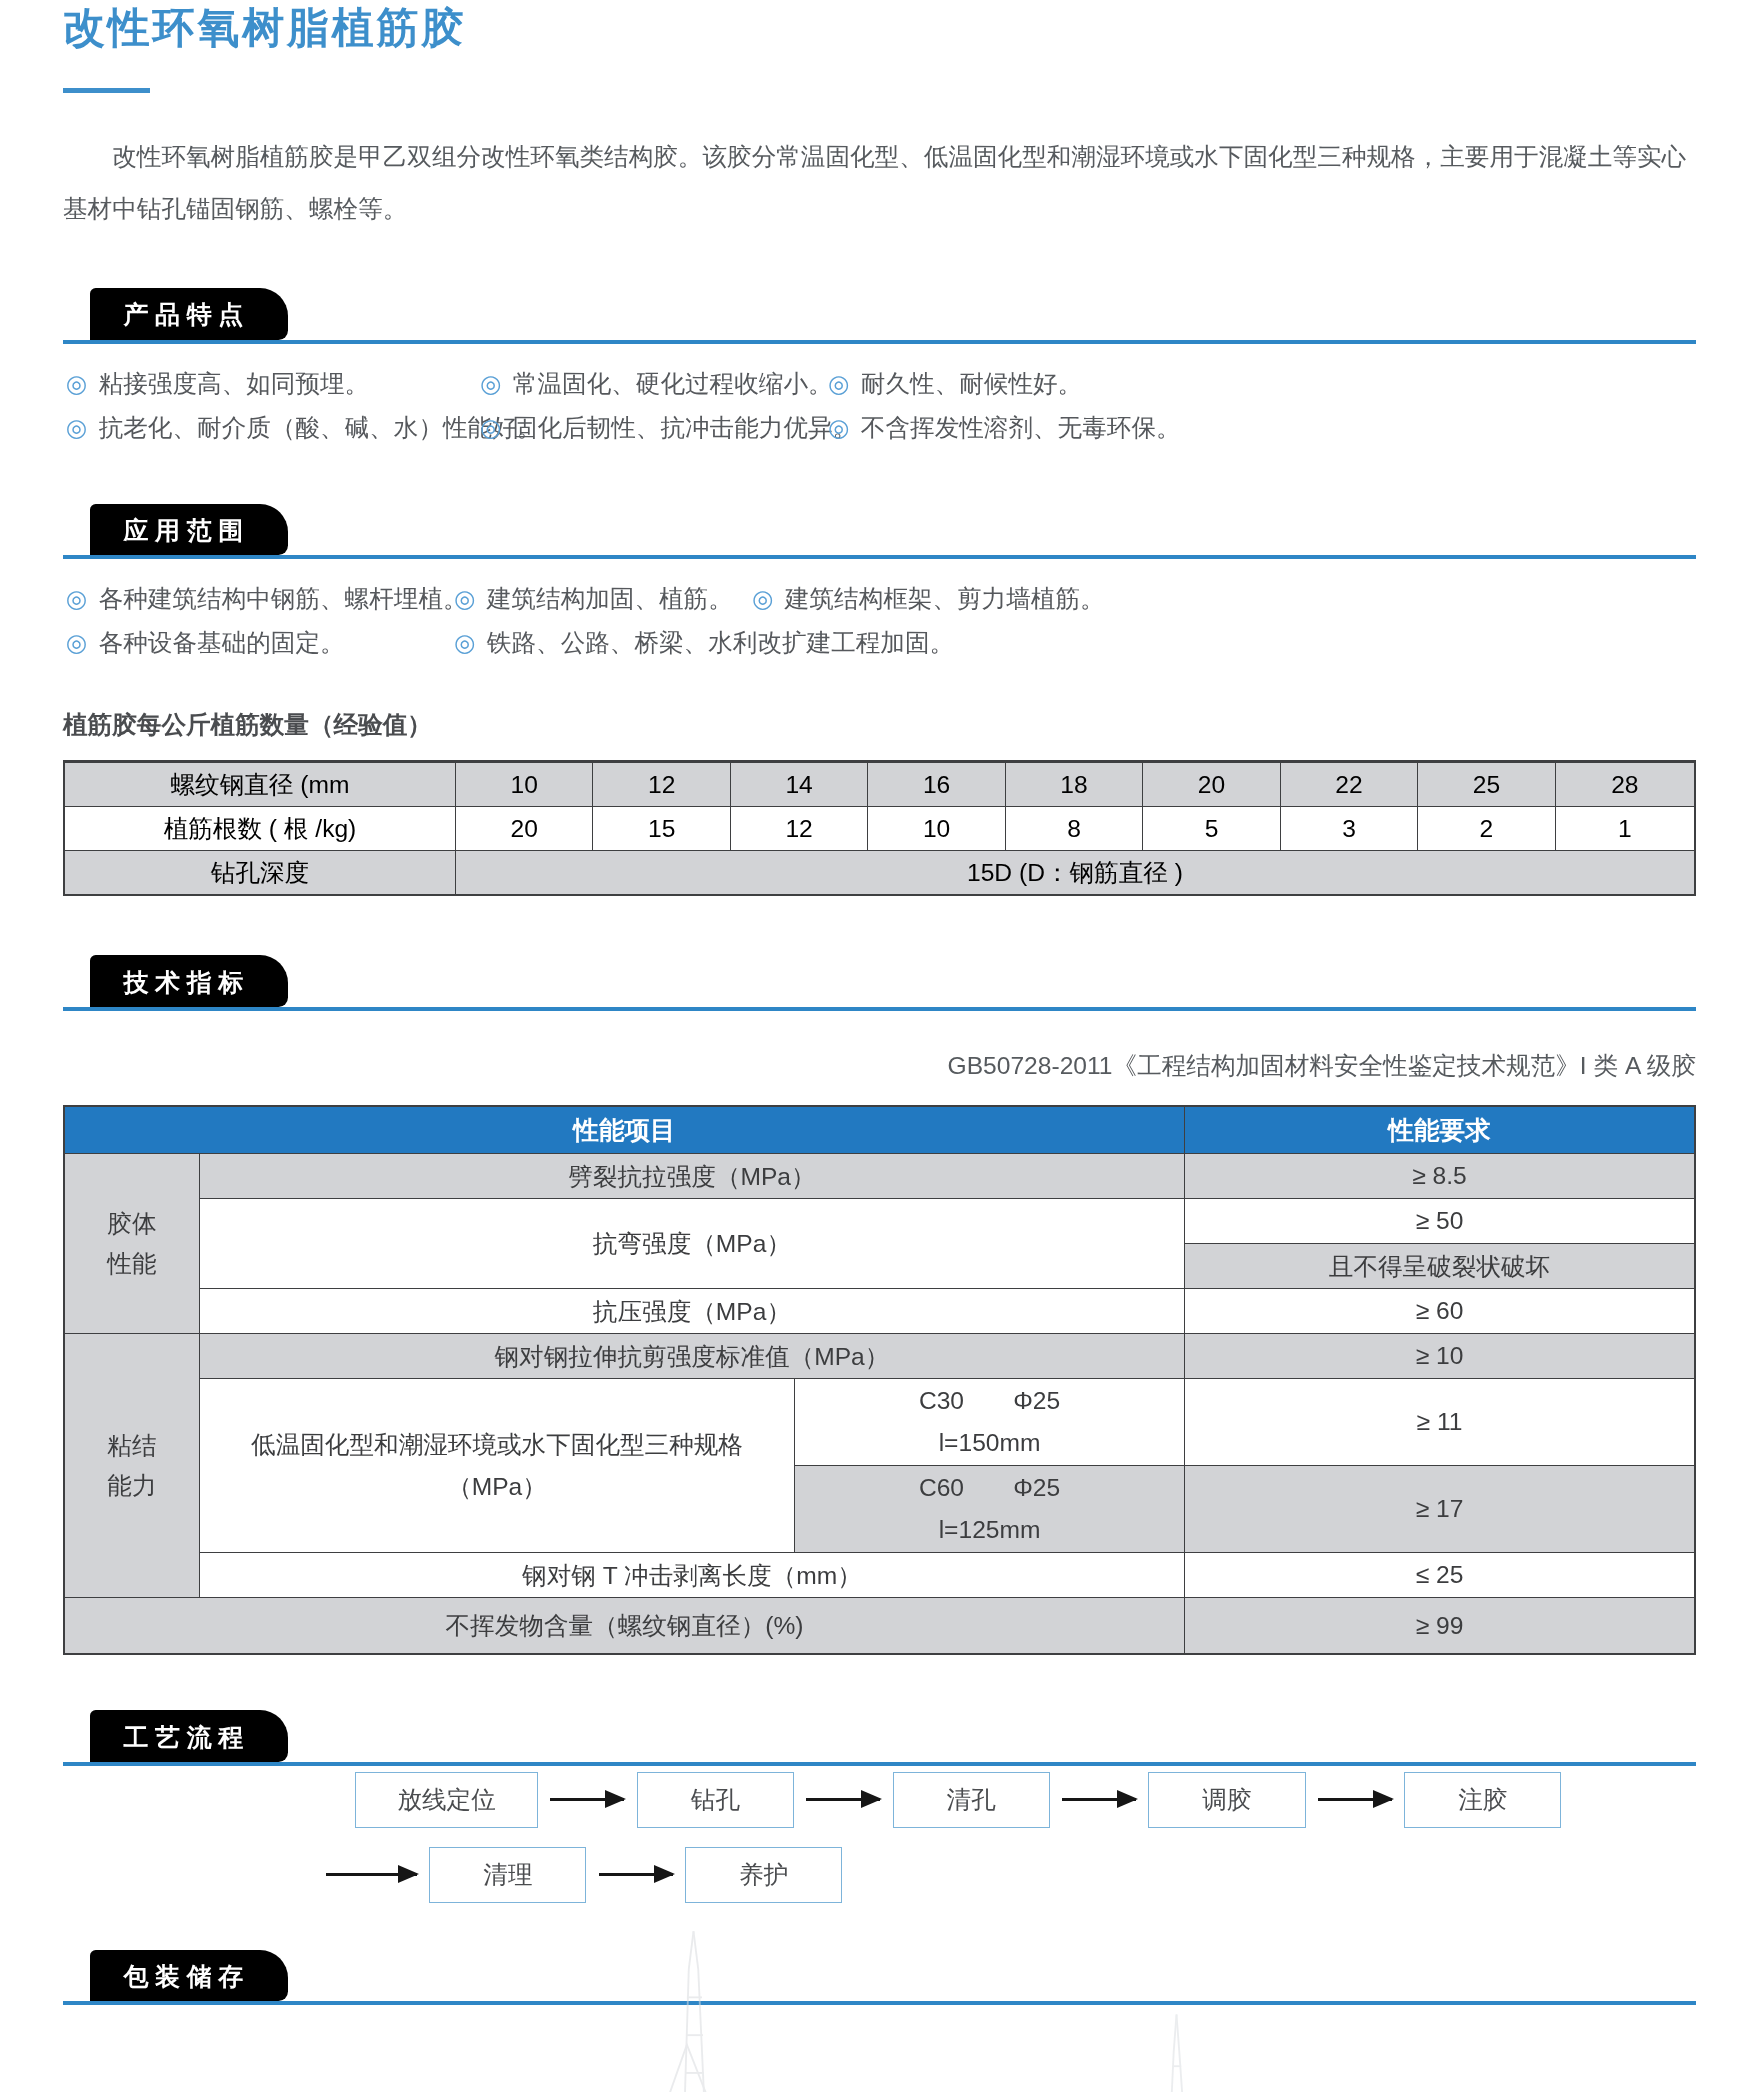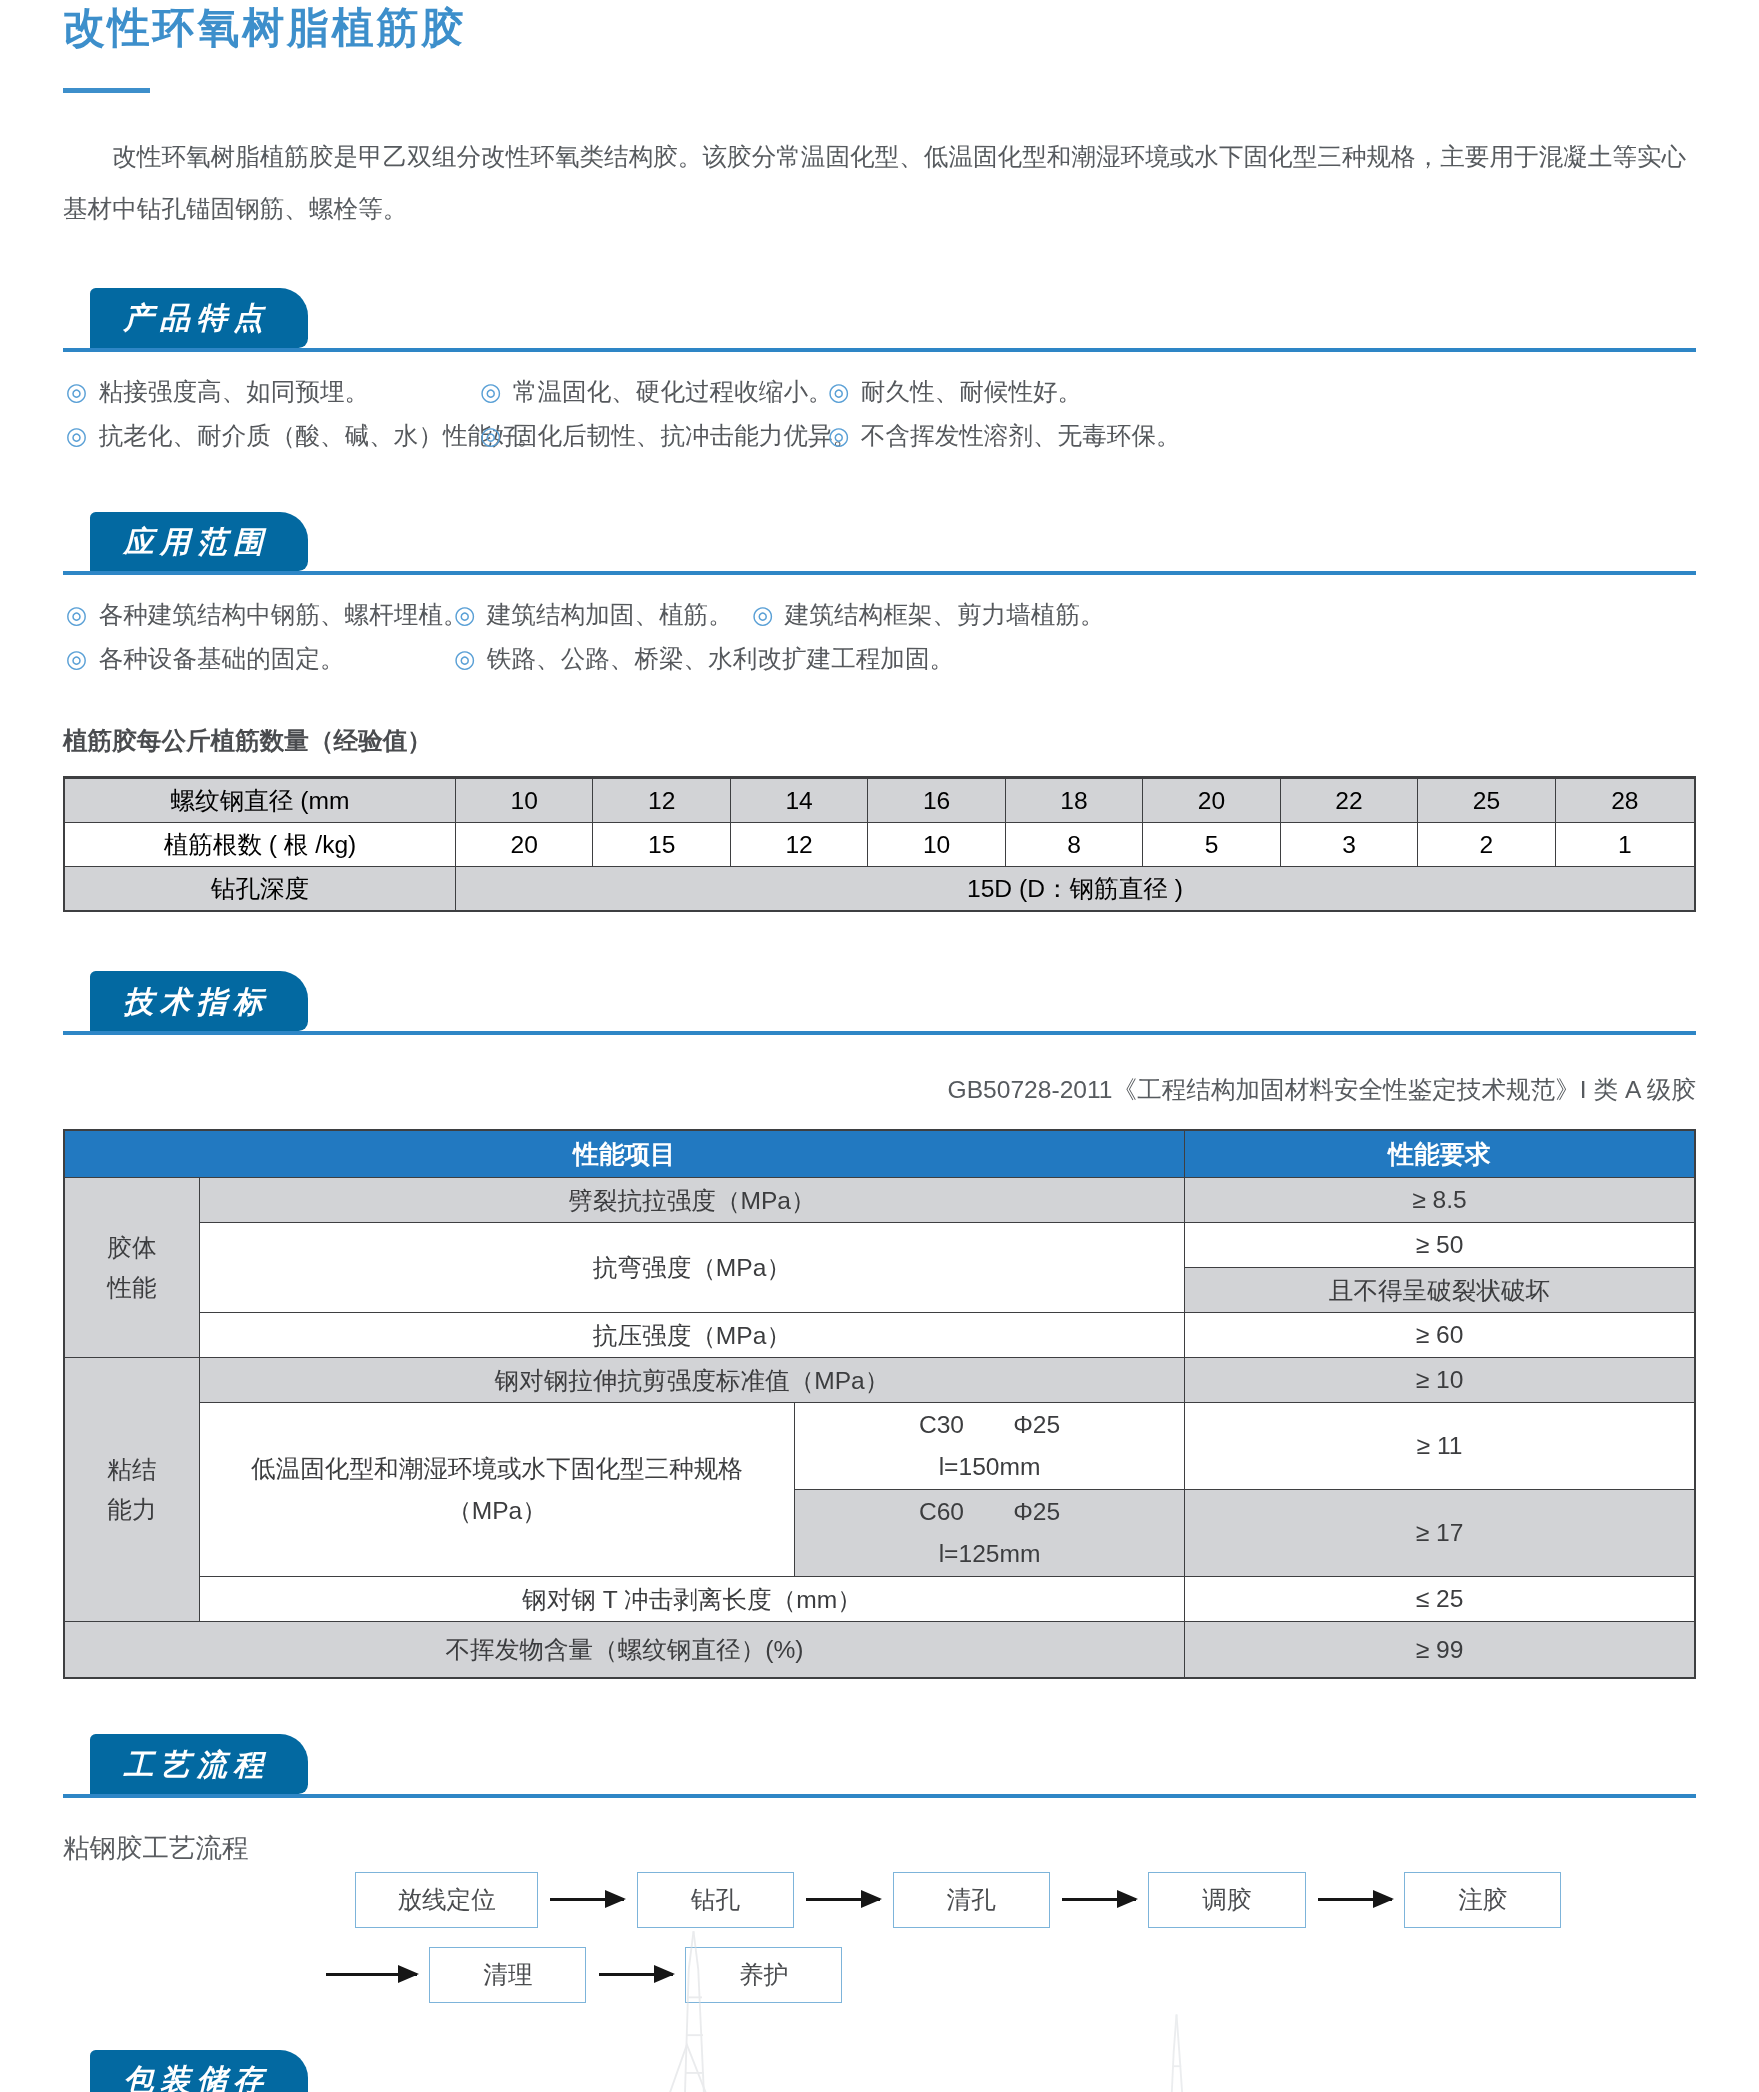--- a/index.html
+++ b/index.html
@@ -10,25 +10,24 @@
   }
   .content{margin:0 63px;position:relative;}
   
   .page-title{font-size:42px;font-weight:bold;color:#3d8fcb;letter-spacing:2.8px;}
   .title-underline{width:87px;height:4.7px;background:#3d8fcb;margin-top:32px;}
   
   .intro{margin-top:38px;font-size:24.6px;line-height:52px;color:#565a5e;text-indent:2em;}
   
   .sec-header{border-bottom:4.7px solid #2e86c6;padding-left:26.5px;line-height:0;font-size:0;}
   .badge{
-    display:inline-block;background:#0369a1;color:#ffffff;
-    font-size:30px;font-weight:bold;letter-spacing:6.6px;line-height:normal;
+    display:inline-block;background:#000000;color:#ffffff;
+    font-size:25px;font-weight:bold;letter-spacing:6.6px;line-height:normal;
     padding:10.4px 38px 8.5px 34px;border-radius:5.7px 28px 9.5px 0;
     vertical-align:bottom;
-    font-style:italic;
   }
   .mt-features{margin-top:53px;}
   .mt-application{margin-top:49px;}
   .mt-tech{margin-top:59px;}
   .mt-process{margin-top:55px;}
   .mt-packaging{margin-top:47px;}
   
   .b-rows{margin-top:23px;}
   .b-row{position:relative;height:44px;}
   .b-item{position:absolute;top:0;font-size:24.6px;color:#55585c;white-space:nowrap;}
@@ -202,21 +201,20 @@
     <tr class="last">
       <td colspan="3" class="gray">不挥发物含量（螺纹钢直径）(%)</td>
       <td class="gray">≥ 99</td>
     </tr>
   </tbody>
     </table>
 
   <div class="sec-header mt-process">
     <div class="badge">工艺流程</div>
   </div>
-  <div class="flow-subtitle">粘钢胶工艺流程</div>
   <div class="flow-row flow-row1">
     <div class="fbox wide">放线定位</div>
     <div class="farrow"></div>
     <div class="fbox">钻孔</div>
     <div class="farrow"></div>
     <div class="fbox">清孔</div>
     <div class="farrow"></div>
     <div class="fbox">调胶</div>
     <div class="farrow"></div>
     <div class="fbox">注胶</div>

